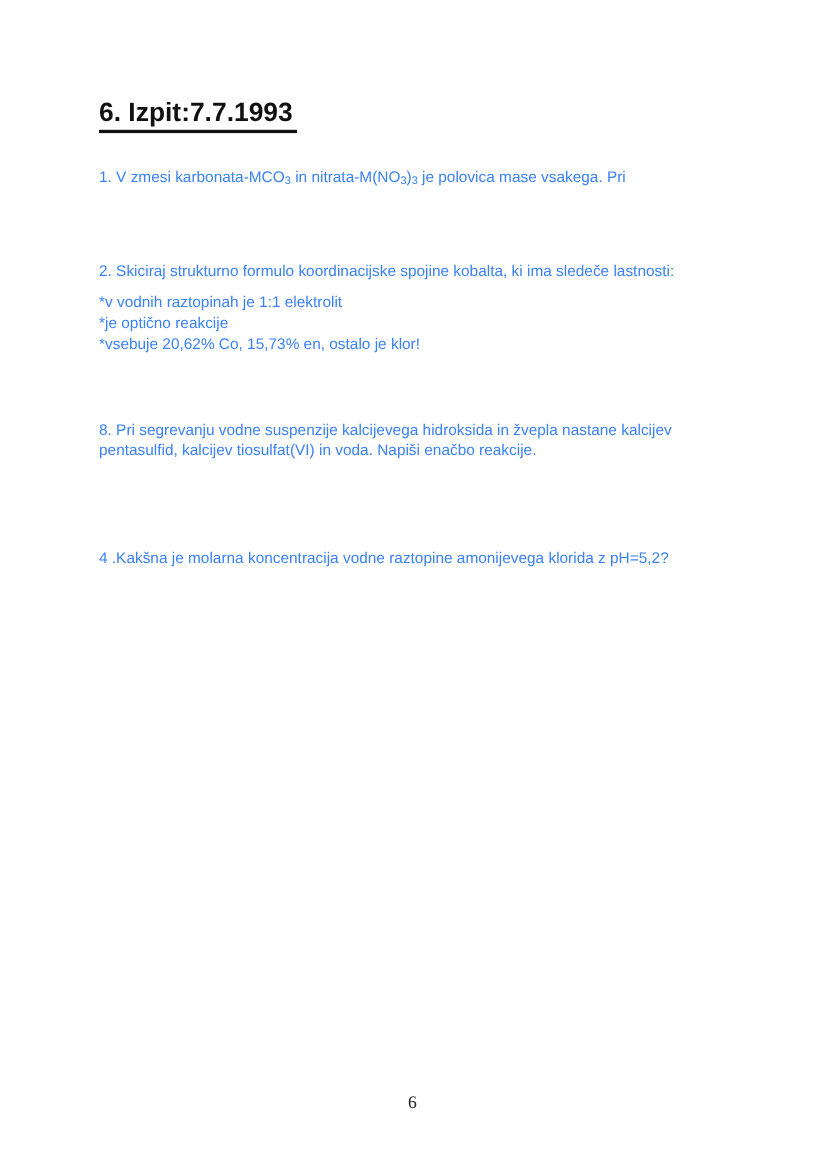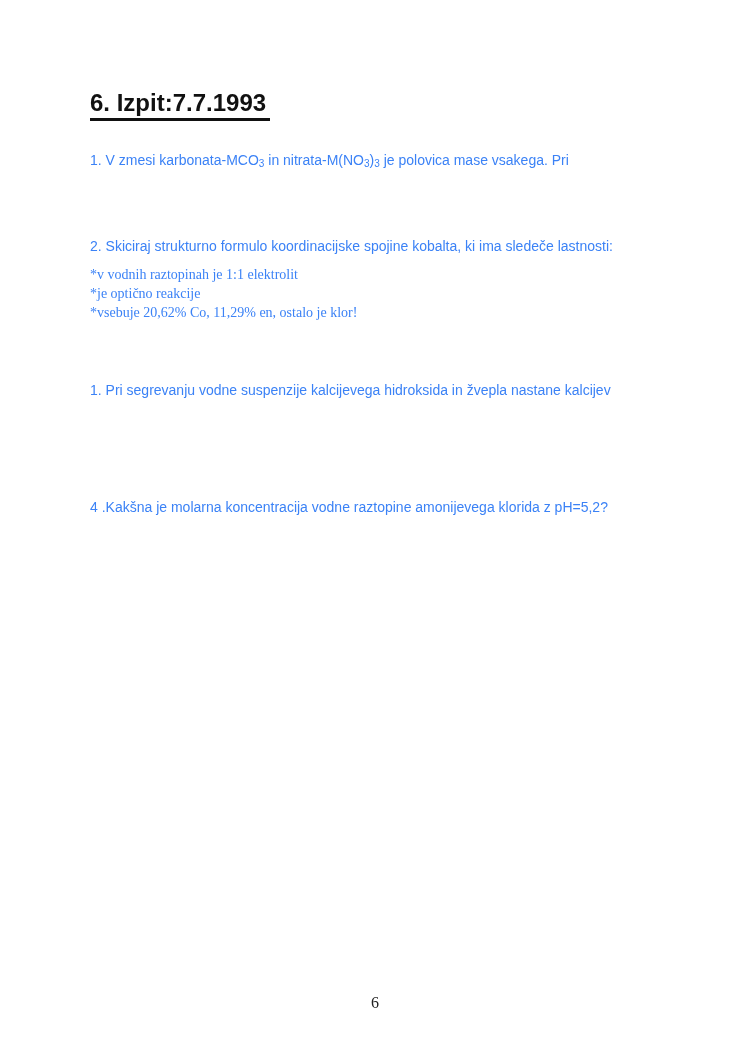--- a/index.html
+++ b/index.html
@@ -29,21 +29,21 @@
   .q {
     position: absolute;
     left: 90px;
     font-size: 14px;
     line-height: 19px;
     color: #3b82f6;
   }
   .q .line { white-space: nowrap; }
   .q1 { top: 151px; }
   .q2h { top: 237px; }
-  .q2b { top: 265px; font-family: Liberation Serif, serif; }
+  .q2b { top: 265px; }
   .q3 { top: 381px; }
   .q4 { top: 498px; text-align: center; }
   .q5 { top: 618px; }
   .sub {
     font-size: 10px;
     vertical-align: -2px;
   }
   .footer {
     position: absolute;
     left: 0; top: 994px;
@@ -67,25 +67,26 @@
     <div class="line"><span>1. V zmesi karbonata-MCO</span><span class="sub">3</span><span> in nitrata-M(NO</span><span class="sub">3</span><span>)</span><span class="sub">3</span><span> je polovica mase vsakega. Pri</span></div>
   </section>
 
   <section class="q q2h">
     <div class="line"><span>2. Skiciraj strukturno formulo koordinacijske spojine kobalta, ki ima sledeče lastnosti:</span></div>
   </section>
 
   <section class="q q2b">
     <div class="line">*v vodnih raztopinah je 1:1 elektrolit</div>
     <div class="line">*je optično reakcije</div>
-    <div class="line">*vsebuje 20,62% Co, 11,29% en, ostalo je klor!</div>
+    <div class="line">*vsebuje 20,62% Co, 15,73% en, ostalo je klor!</div>
   </section>
 
   <section class="q q3">
-    <div class="line"><span>1. Pri segrevanju vodne suspenzije kalcijevega hidroksida in žvepla nastane kalcijev</span></div>
+    <div class="line"><span>8. Pri segrevanju vodne suspenzije kalcijevega hidroksida in žvepla nastane kalcijev</span></div>
+    <div class="line"><span>pentasulfid, kalcijev tiosulfat(VI) in voda. Napiši enačbo reakcije.</span></div>
   </section>
 
   <section class="q q4">
     <div class="line"><span>4 .Kakšna je molarna koncentracija vodne raztopine amonijevega klorida z pH=5,2?</span></div>
   </section>
 
 
   <footer class="footer">
     <span class="pagenum">6</span>
   </footer>

